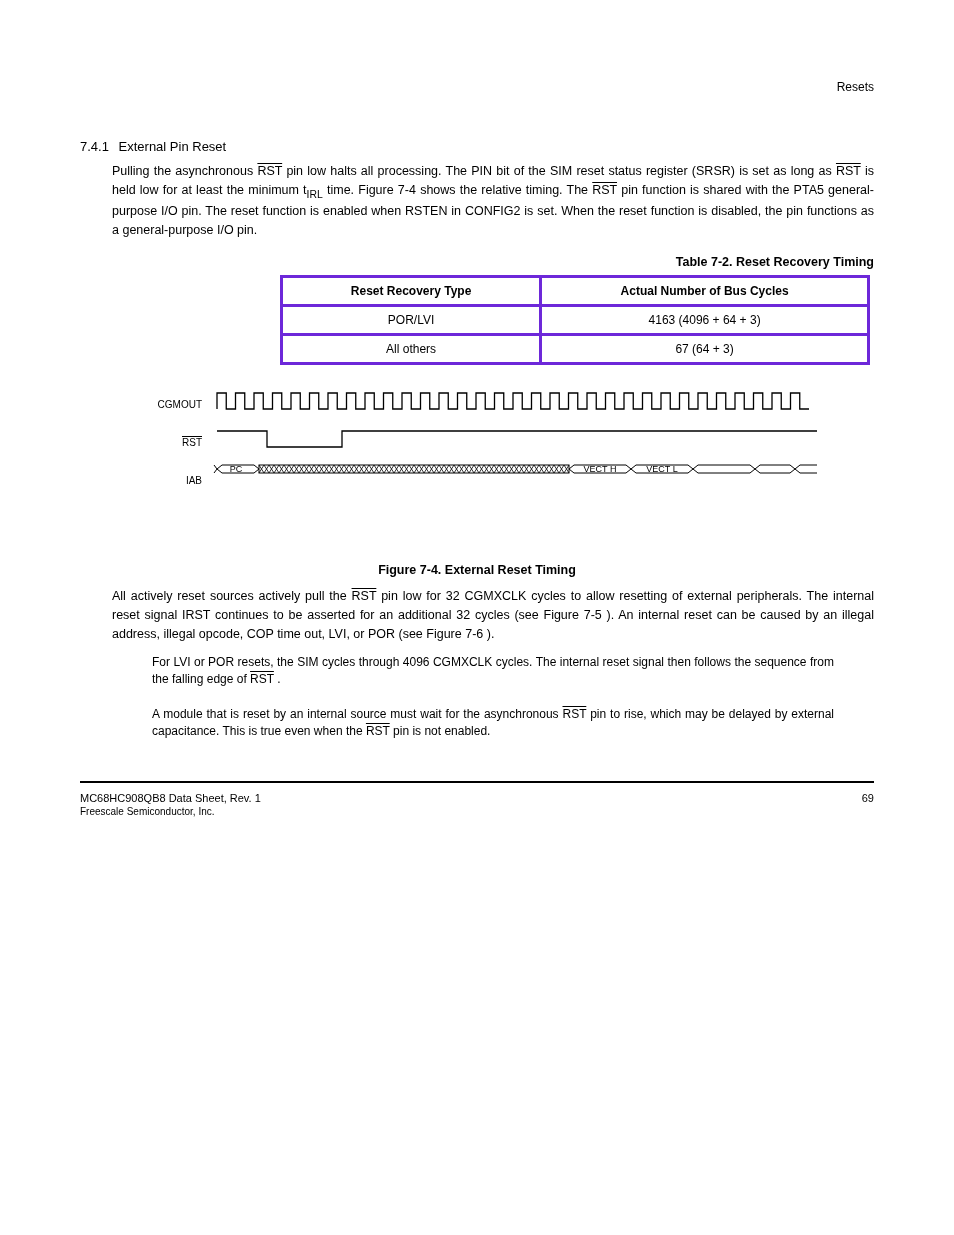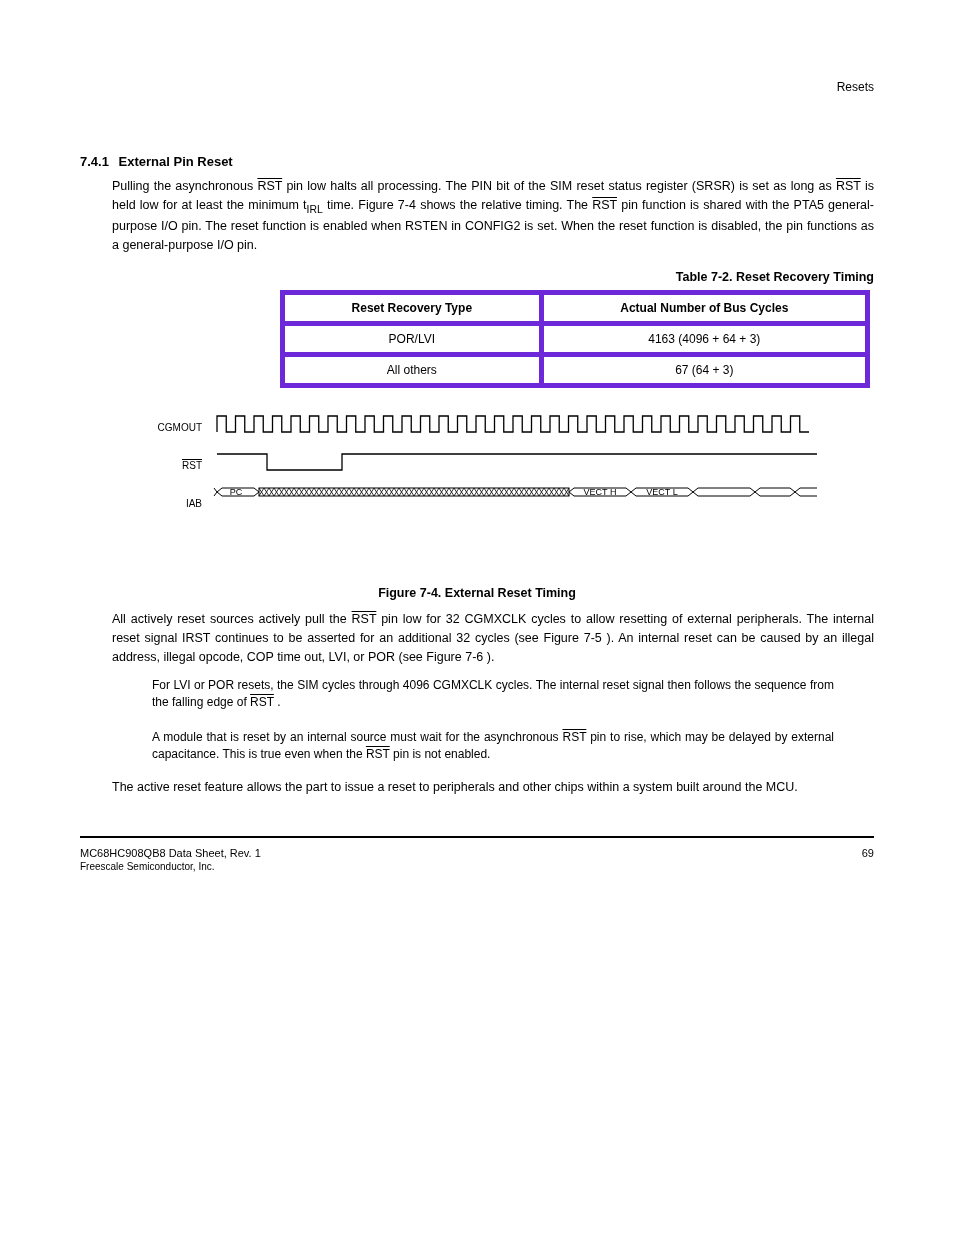--- a/index.html
+++ b/index.html
@@ -1,27 +1,27 @@
 <!DOCTYPE html>
 <html><head>
 <meta charset="utf-8">
 <style>
   * { margin: 0; padding: 0; box-sizing: border-box; }
   body { font-family: Arial, Helvetica, sans-serif; background: #fff; width: 954px; margin: 0 auto; color: #000; }
   .page { padding: 80px 80px 40px 80px; }
   .running-head { text-align: right; font-size: 12px; margin-bottom: 8px; }
-  .section-title { font-weight: bold; font-size: 13px; margin-top: 60px; margin-bottom: 8px; }
+  .section-title { font-weight: normal; font-size: 13px; margin-top: 45px; margin-bottom: 8px; }
   .section-num { display: inline-block; margin-right: 6px; }
   .body-text { font-size: 12.5px; line-height: 1.5; text-align: justify; margin-top: 8px; margin-left: 32px; }
   .body-text p { margin-bottom: 10px; }
   .overline { text-decoration: overline; }
   .table-wrap { margin: 16px 0 20px 200px; }
   .table-caption { text-align: right; font-size: 12.5px; font-weight: bold; margin-bottom: 6px; }
   table { border-collapse: collapse; width: 590px; }
-  th, td { border: 5px solid #6d28d9; padding: 6px 28px; text-align: center; font-size: 12px; }
+  th, td { border: 3px solid #6d28d9; padding: 6px 28px; text-align: center; font-size: 12px; }
   th { font-weight: bold; }
   .figure-wrap { margin: 10px 0 10px 0; }
   .figure-caption { text-align: center; font-size: 12.5px; font-weight: bold; margin-top: 18px; }
   .note { font-size: 12px; line-height: 1.45; margin-top: 10px; }
   .note-label { display: block; font-style: italic; margin-bottom: 2px; }
   hr.footer-rule { border: none; border-top: 2px solid #000; margin-top: 40px; }
   .footer { display: flex; justify-content: flex-end; font-size: 11px; margin-top: 9px; }
   .footer .center { text-align: center; flex: 1; margin-top: 2px; }
   .footer .confidential { font-size: 10px; color: #000; margin-top: 2px; }
   
@@ -281,23 +281,20 @@
         <span class="overline">RST</span>
         <span>.</span>
         <br><br>
         <span>A module that is reset by an internal source must wait for the asynchronous </span>
         <span class="overline">RST</span>
         <span> pin to rise, which may be delayed by external capacitance. This is true even when the </span>
         <span class="overline">RST</span>
         <span> pin is not enabled.</span>
       </div>
     </div>
-    <p style="margin-top:14px;">
-      <span>The active reset feature allows the part to issue a reset to peripherals and other chips within a system built around the MCU.</span>
-    </p>
   </div>
 
   <hr class="footer-rule">
   <div class="footer">
     <div>
       <div>MC68HC908QB8 Data Sheet, Rev. 1</div>
       <div class="confidential">Freescale Semiconductor, Inc.</div>
     </div>
     <div class="center"></div>
     <div style="text-align:right;">

